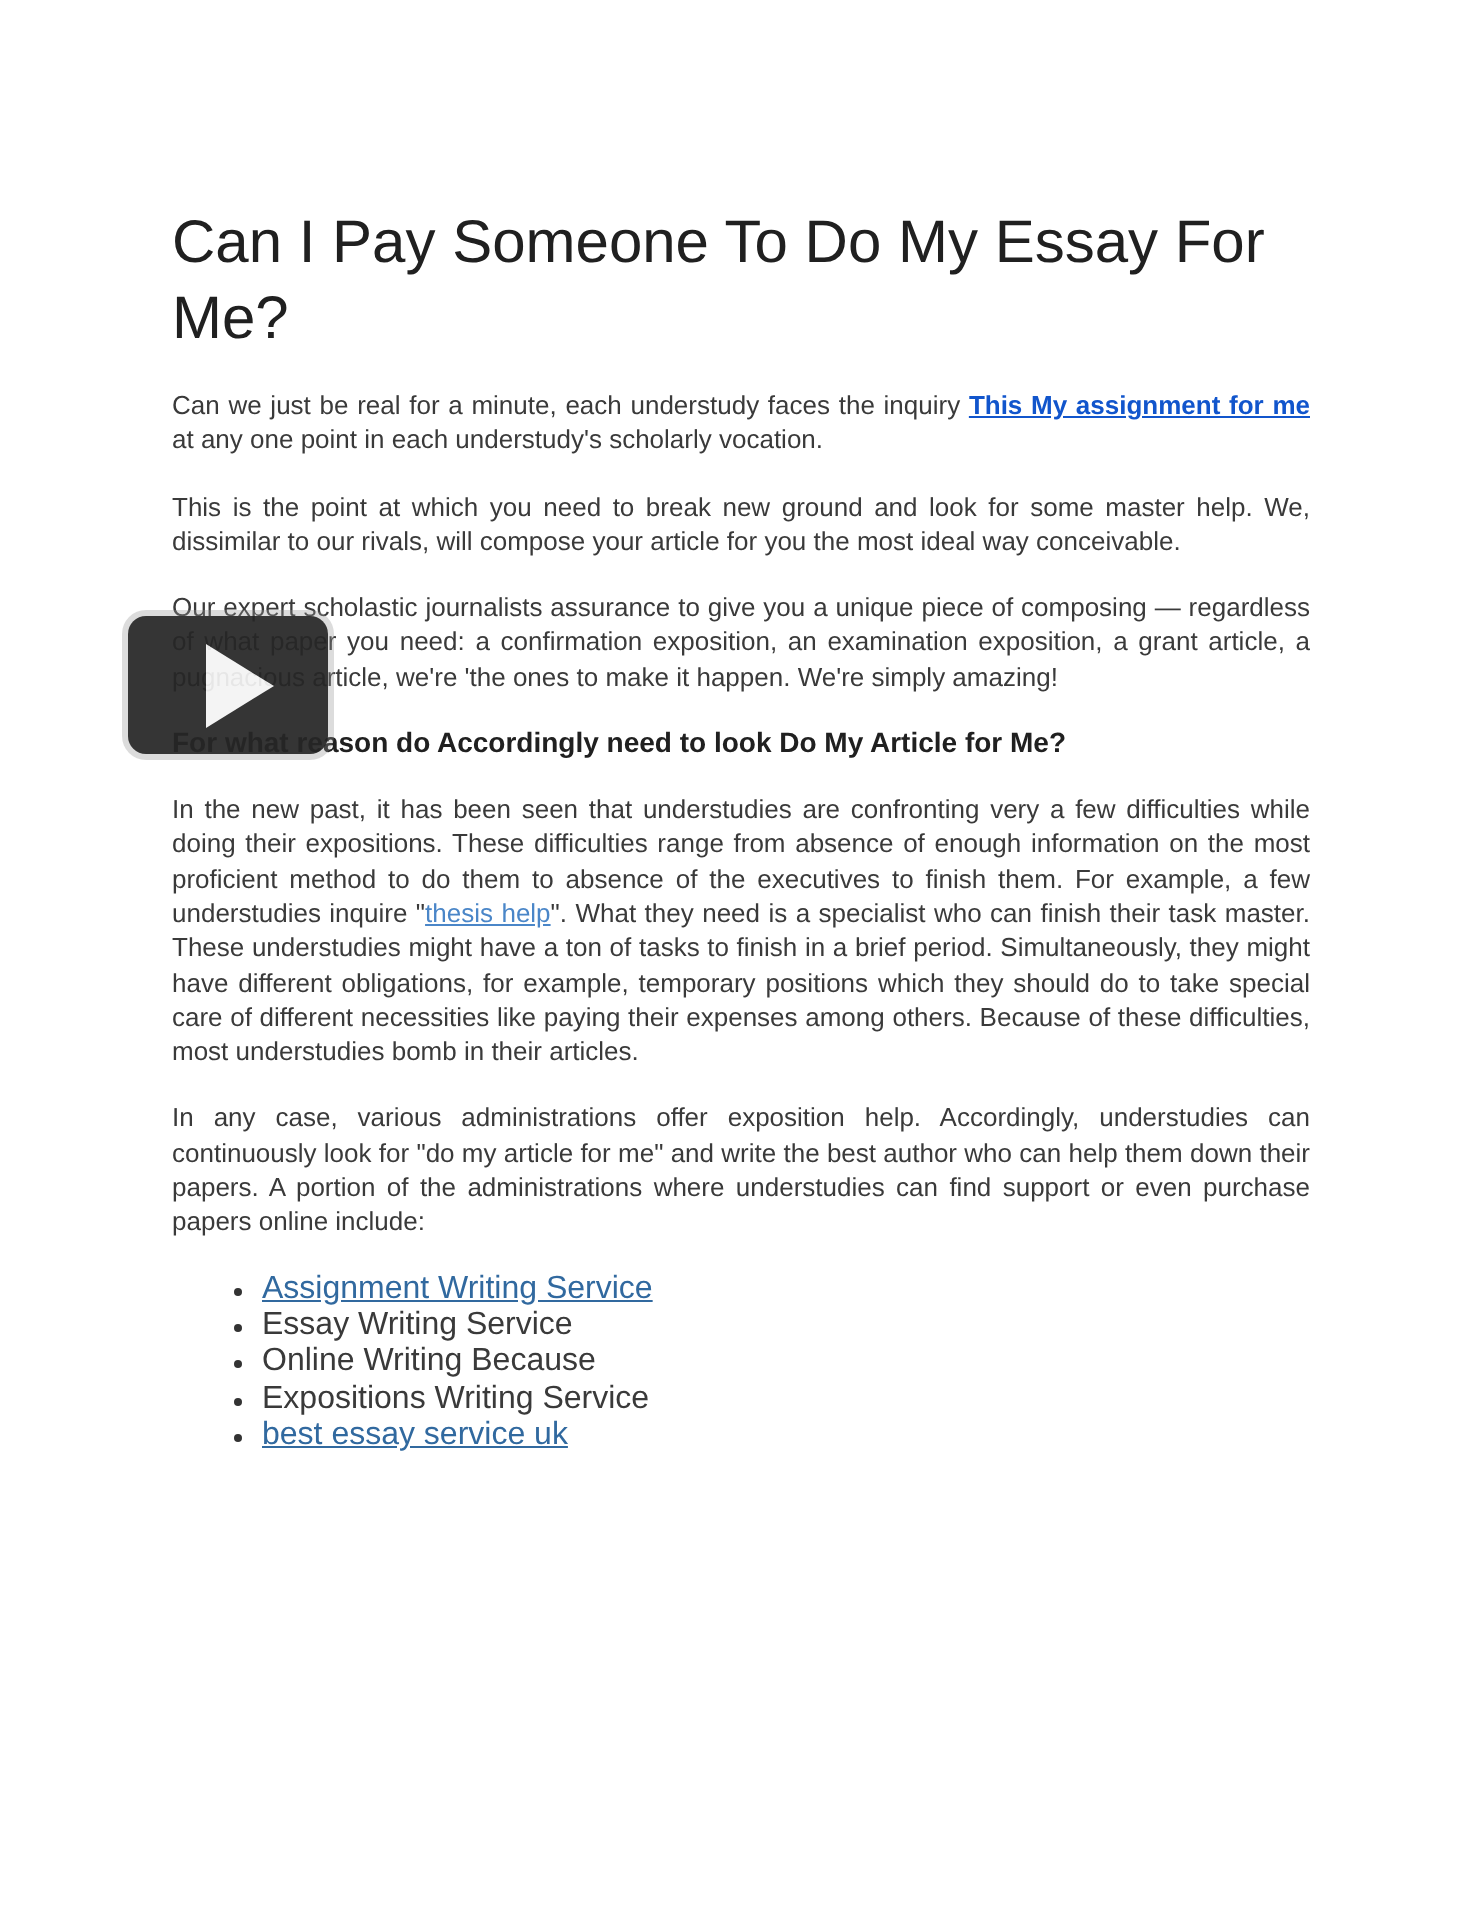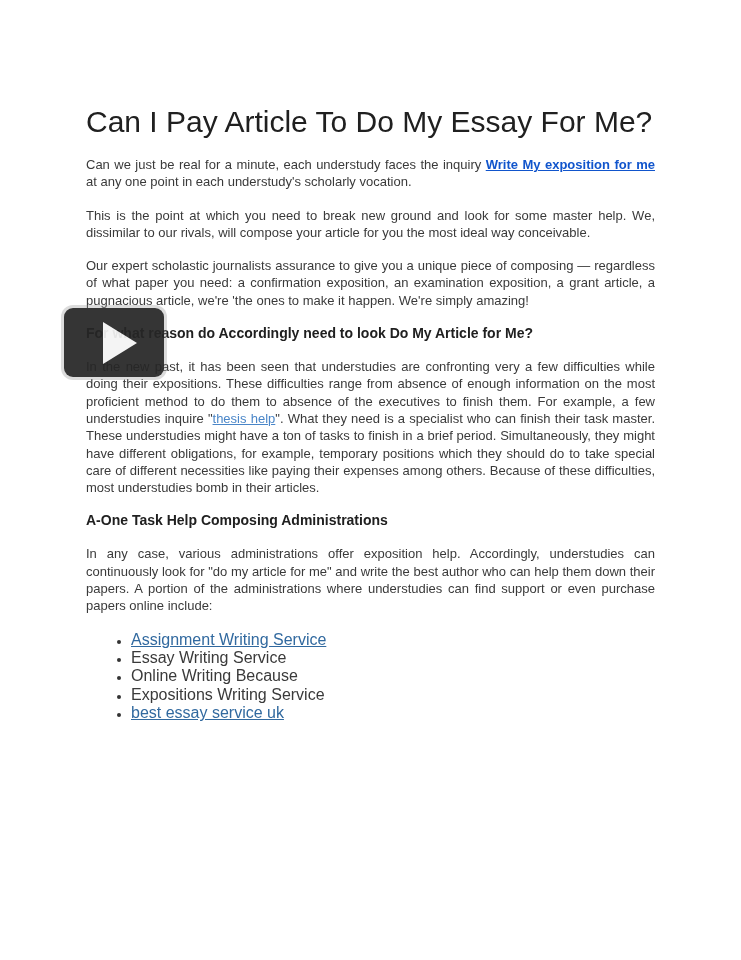--- a/index.html
+++ b/index.html
@@ -71,34 +71,33 @@
     border-bottom:21px solid transparent;
     margin-left:12px;
   }
 </style>
 </head>
 <body>
 
 <div class="page">
   <div class="content">
 
-    <h1 class="title">Can I Pay Article To Do My Essay For Me?</h1>
+    <h1 class="title">Can I Pay Someone To Do My Essay For Me?</h1>
 
-    <p class="body"><span>Can we just be real for a minute, each understudy faces the inquiry </span><a class="link-bold">Write My exposition for me</a><span> at any one point in each understudy's scholarly vocation.</span></p>
+    <p class="body"><span>Can we just be real for a minute, each understudy faces the inquiry </span><a class="link-bold">This My assignment for me</a><span> at any one point in each understudy's scholarly vocation.</span></p>
 
 
     <p class="body">This is the point at which you need to break new ground and look for some master help. We, dissimilar to our rivals, will compose your article for you the most ideal way conceivable.</p>
 
     <p class="body">Our expert scholastic journalists assurance to give you a unique piece of composing — regardless of what paper you need: a confirmation exposition, an examination exposition, a grant article, a pugnacious article, we're 'the ones to make it happen. We're simply amazing!</p>
 
     <h2 class="section">For what reason do Accordingly need to look Do My Article for Me?</h2>
 
     <p class="body"><span>In the new past, it has been seen that understudies are confronting very a few difficulties while doing their expositions. These difficulties range from absence of enough information on the most proficient method to do them to absence of the executives to finish them. For example, a few understudies inquire "</span><a class="link-inline">thesis help</a><span>". What they need is a specialist who can finish their task master. These understudies might have a ton of tasks to finish in a brief period. Simultaneously, they might have different obligations, for example, temporary positions which they should do to take special care of different necessities like paying their expenses among others. Because of these difficulties, most understudies bomb in their articles.</span></p>
 
-    <h2 class="section">A-One Task Help Composing Administrations</h2>
 
     <p class="body">In any case, various administrations offer exposition help. Accordingly, understudies can continuously look for "do my article for me" and write the best author who can help them down their papers. A portion of the administrations where understudies can find support or even purchase papers online include:</p>
 
     <ul class="services">
       <li><a class="link-list">Assignment Writing Service</a></li>
       <li><span class="plain-item">Essay Writing Service</span></li>
       <li><span class="plain-item">Online Writing Because</span></li>
       <li><span class="plain-item">Expositions Writing Service</span></li>
       <li><a class="link-list">best essay service uk</a></li>
     </ul>

